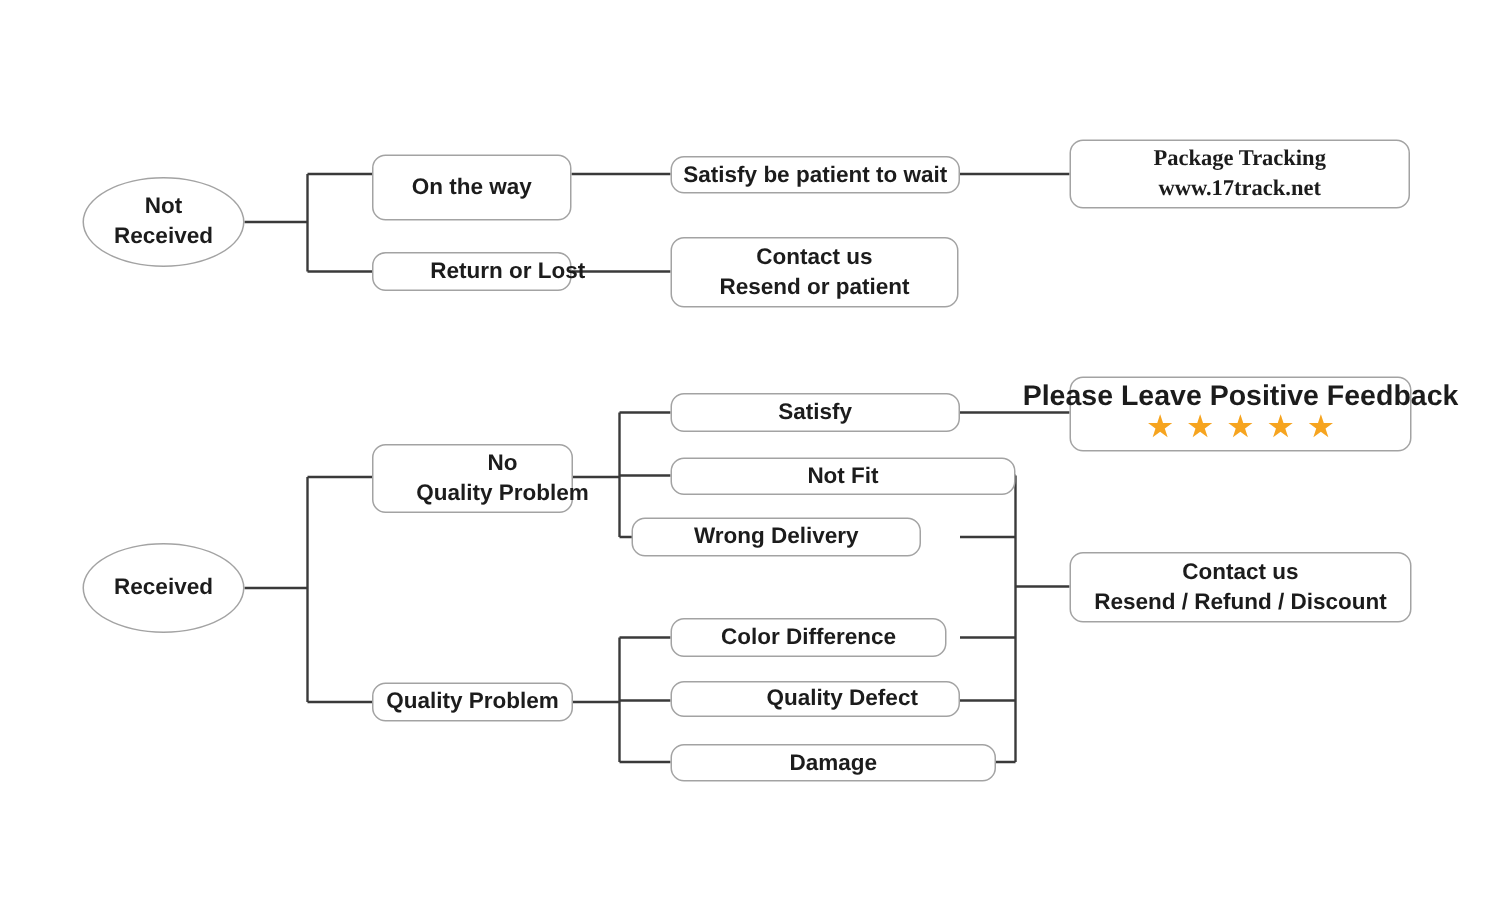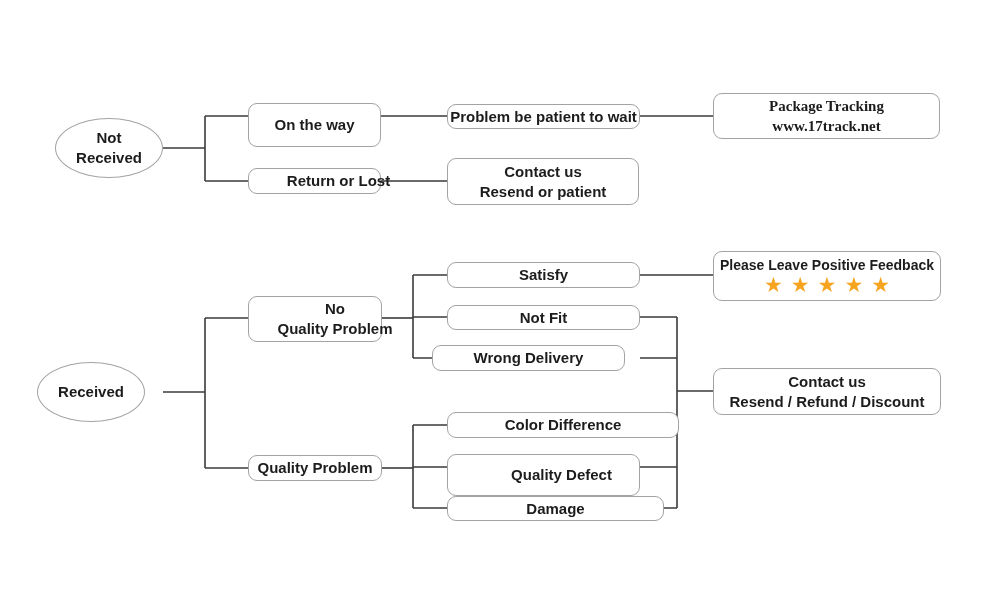--- a/index.html
+++ b/index.html
@@ -36,33 +36,33 @@
   .ellipse { border-radius: 50%; }
 
   
   .n-not-received     { left: 55px;  top: 118px; width: 108px; height: 60px; }
   .n-on-the-way       { left: 248px; top: 103px; width: 133px; height: 44px; justify-content: center; }
   .n-please-wait      { left: 447px; top: 104px; width: 193px; height: 25px; }
   .n-package-tracking { left: 713px; top: 93px;  width: 227px; height: 46px; font-family: Liberation Serif, serif; }
   .n-return-or-lost   { left: 248px; top: 168px; width: 133px; height: 26px; padding-left: 48px; }
   .n-contact-resend   { left: 447px; top: 158px; width: 192px; height: 47px; }
 
-  .n-received          { left: 37px;  top: 362px; width: 108px; height: 60px; }
+  .n-received          { left: 55px;  top: 362px; width: 108px; height: 60px; }
   .n-no-quality        { left: 248px; top: 296px; width: 134px; height: 46px; padding-left: 40px; }
   .n-quality-problem   { left: 248px; top: 455px; width: 134px; height: 26px; }
   .n-satisfy           { left: 447px; top: 262px; width: 193px; height: 26px; justify-content: center; }
-  .n-not-fit           { left: 447px; top: 305px; width: 193px; height: 25px; }
-  .n-wrong-delivery    { left: 432px; top: 345px; width: 193px; height: 26px; }
-  .n-color-difference  { left: 447px; top: 412px; width: 232px; height: 26px; }
-  .n-quality-defect    { left: 447px; top: 454px; width: 193px; height: 42px; padding-left: 36px; }
+  .n-not-fit           { left: 447px; top: 305px; width: 230px; height: 25px; }
+  .n-wrong-delivery    { left: 421px; top: 345px; width: 193px; height: 26px; }
+  .n-color-difference  { left: 447px; top: 412px; width: 184px; height: 26px; }
+  .n-quality-defect    { left: 447px; top: 454px; width: 193px; height: 24px; padding-left: 36px; }
   .n-damage            { left: 447px; top: 496px; width: 217px; height: 25px; }
   .n-feedback          { left: 713px; top: 251px; width: 228px; height: 50px; }
   .n-contact-discount  { left: 713px; top: 368px; width: 228px; height: 47px; }
 
-  .n-feedback .fb-text { font-size: 14px; font-weight: 700; line-height: 16px; }
+  .n-feedback .fb-text { font-size: 19px; font-weight: 700; line-height: 16px; }
   .n-feedback .stars {
     color: var(--star, #f6a41f);
     font-size: 21px;
     letter-spacing: 8px;
     line-height: 22px;
     margin-top: 1px;
     padding-left: 8px; 
     font-weight: 400;
   }
 </style>
@@ -105,21 +105,21 @@
     <path d="M677 391 H713"></path>
   </svg>
 
   <div class="node ellipse n-not-received">
     <span style="white-space:normal; width:80px;">Not Received</span>
   </div>
   <div class="node n-on-the-way">
     <span>On the way</span>
   </div>
   <div class="node n-please-wait">
-    <span>Problem be patient to wait</span>
+    <span>Satisfy be patient to wait</span>
   </div>
   <div class="node n-package-tracking">
     <span>Package Tracking</span>
     <span>www.17track.net</span>
   </div>
   <div class="node n-return-or-lost">
     <span>Return or Lost</span>
   </div>
   <div class="node n-contact-resend">
     <span>Contact us</span>

